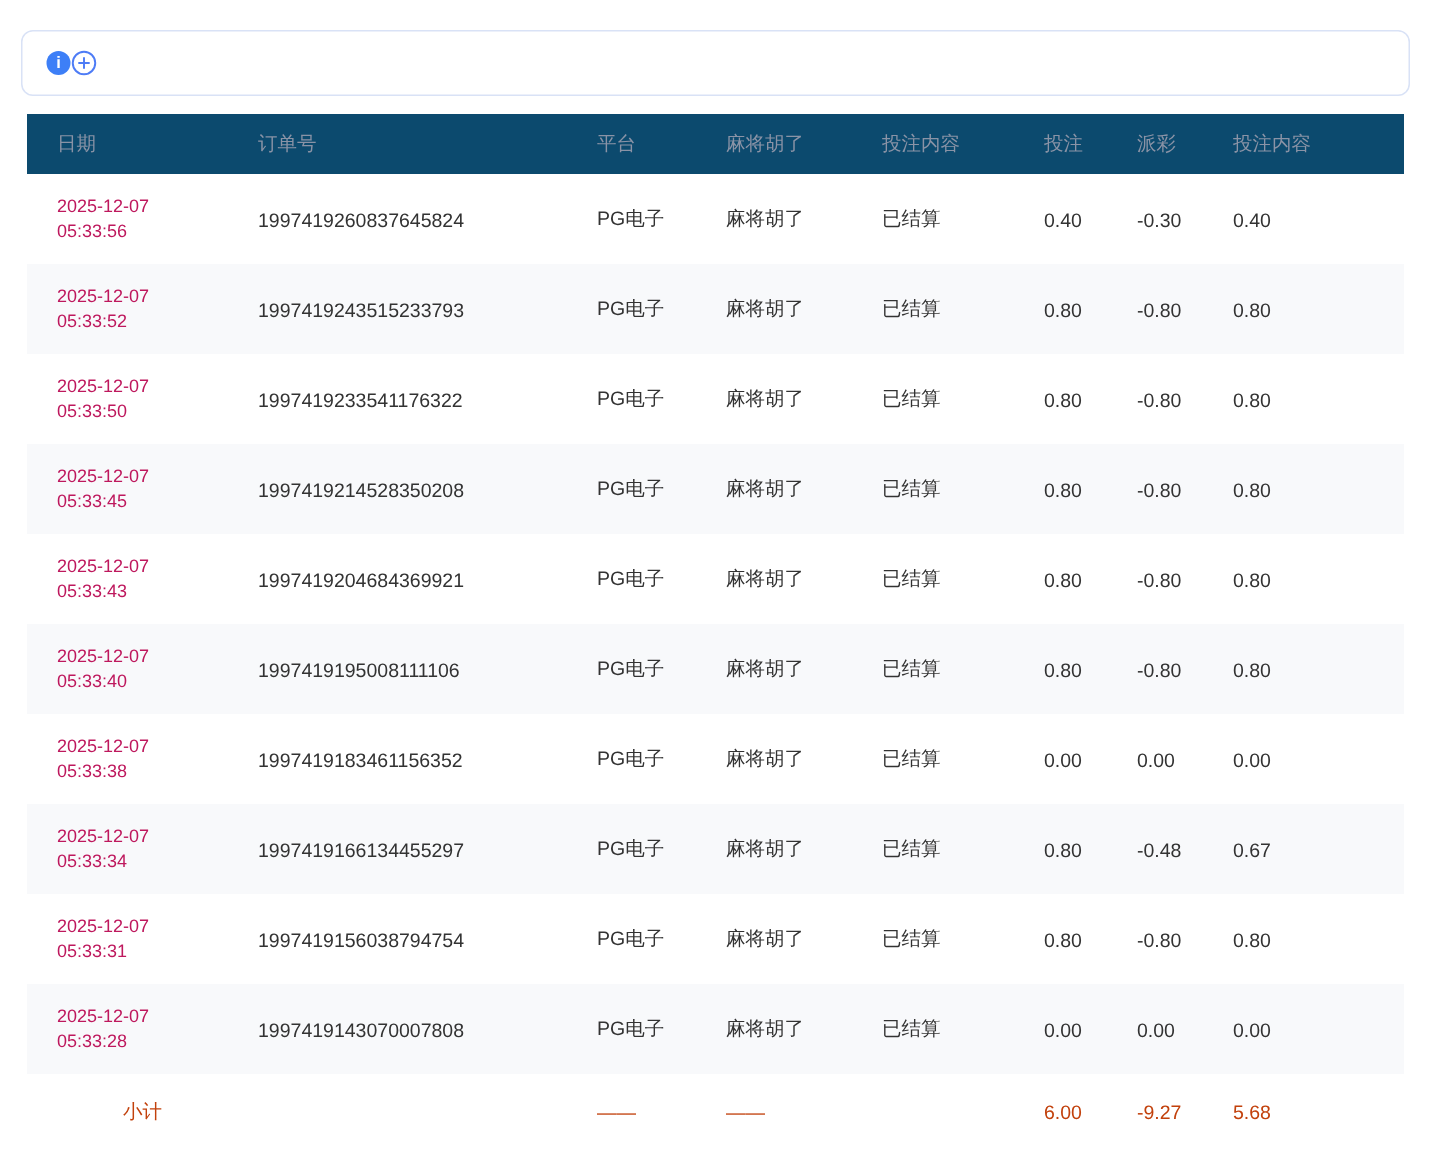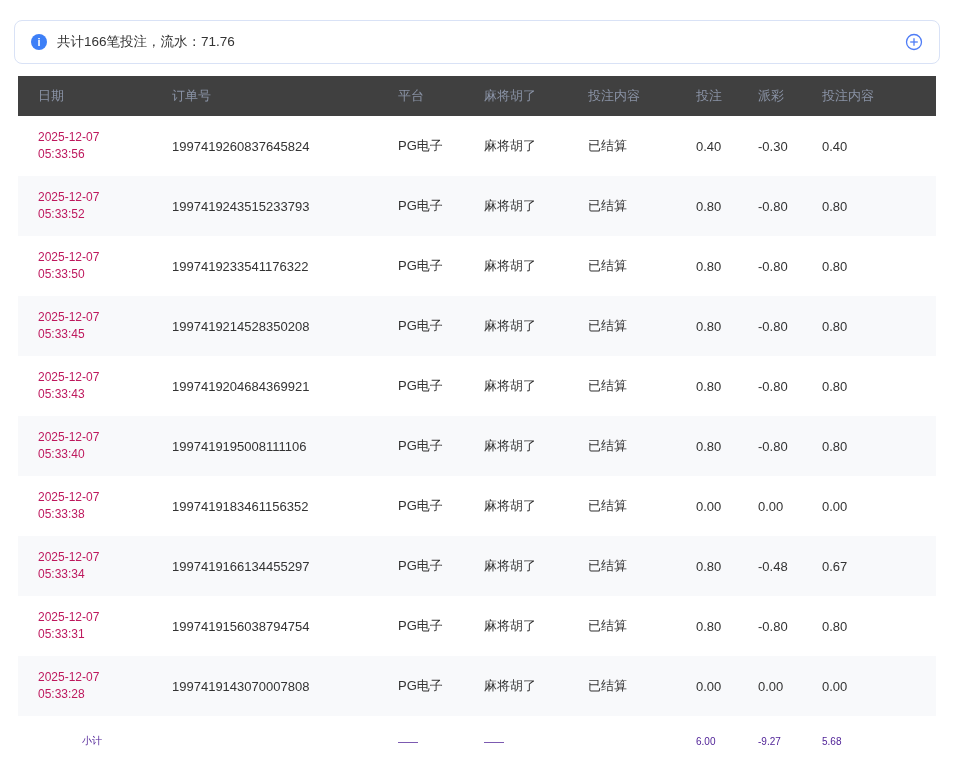--- a/index.html
+++ b/index.html
@@ -49,21 +49,21 @@
   }
 
   
   table.bet-table {
     width: 918px;
     margin: 0 18px;
     border-collapse: collapse;
     table-layout: fixed;
   }
   .bet-table thead th {
-    background: #404040;
+    background: #0c4a6e;
     color: #8a93a6;
     font-weight: normal;
     font-size: 13px;
     text-align: left;
     height: 40px;
     padding: 0;
   }
   .bet-table th:first-child,
   .bet-table td:first-child { padding-left: 20px; }
   .bet-table tbody td {
@@ -75,29 +75,28 @@
     white-space: nowrap;
     overflow: hidden;
   }
   .bet-table tbody tr:nth-child(even) { background: #f8f9fb; }
   .bet-table td.cell-date {
     font-size: 12px;
     color: #be185d;
     line-height: 17px;
   }
   .bet-table tr.subtotal { background: #fff !important; }
-  .bet-table tr.subtotal td { height: 50px; font-size: 10px; color: #4c1d95; }
+  .bet-table tr.subtotal td { height: 50px; font-size: 13px; color: #c2410c; }
   .bet-table tr.subtotal td.subtotal-label { padding-left: 64px; }
 </style>
 </head>
 <body>
 
 <div class="summary-bar">
   <i class="info-icon">i</i>
-  <span class="summary-text">共计166笔投注，流水：71.76</span>
   <span class="expand-icon">
     <svg width="18" height="18" viewBox="0 0 18 18">
       <circle cx="9" cy="9" r="7.5" fill="none" stroke="#4e7cf6" stroke-width="1.3"></circle>
       <line x1="9" y1="5.2" x2="9" y2="12.8" stroke="#4e7cf6" stroke-width="1.3"></line>
       <line x1="5.2" y1="9" x2="12.8" y2="9" stroke="#4e7cf6" stroke-width="1.3"></line>
     </svg>
   </span>
 </div>
 
 <table class="bet-table">

